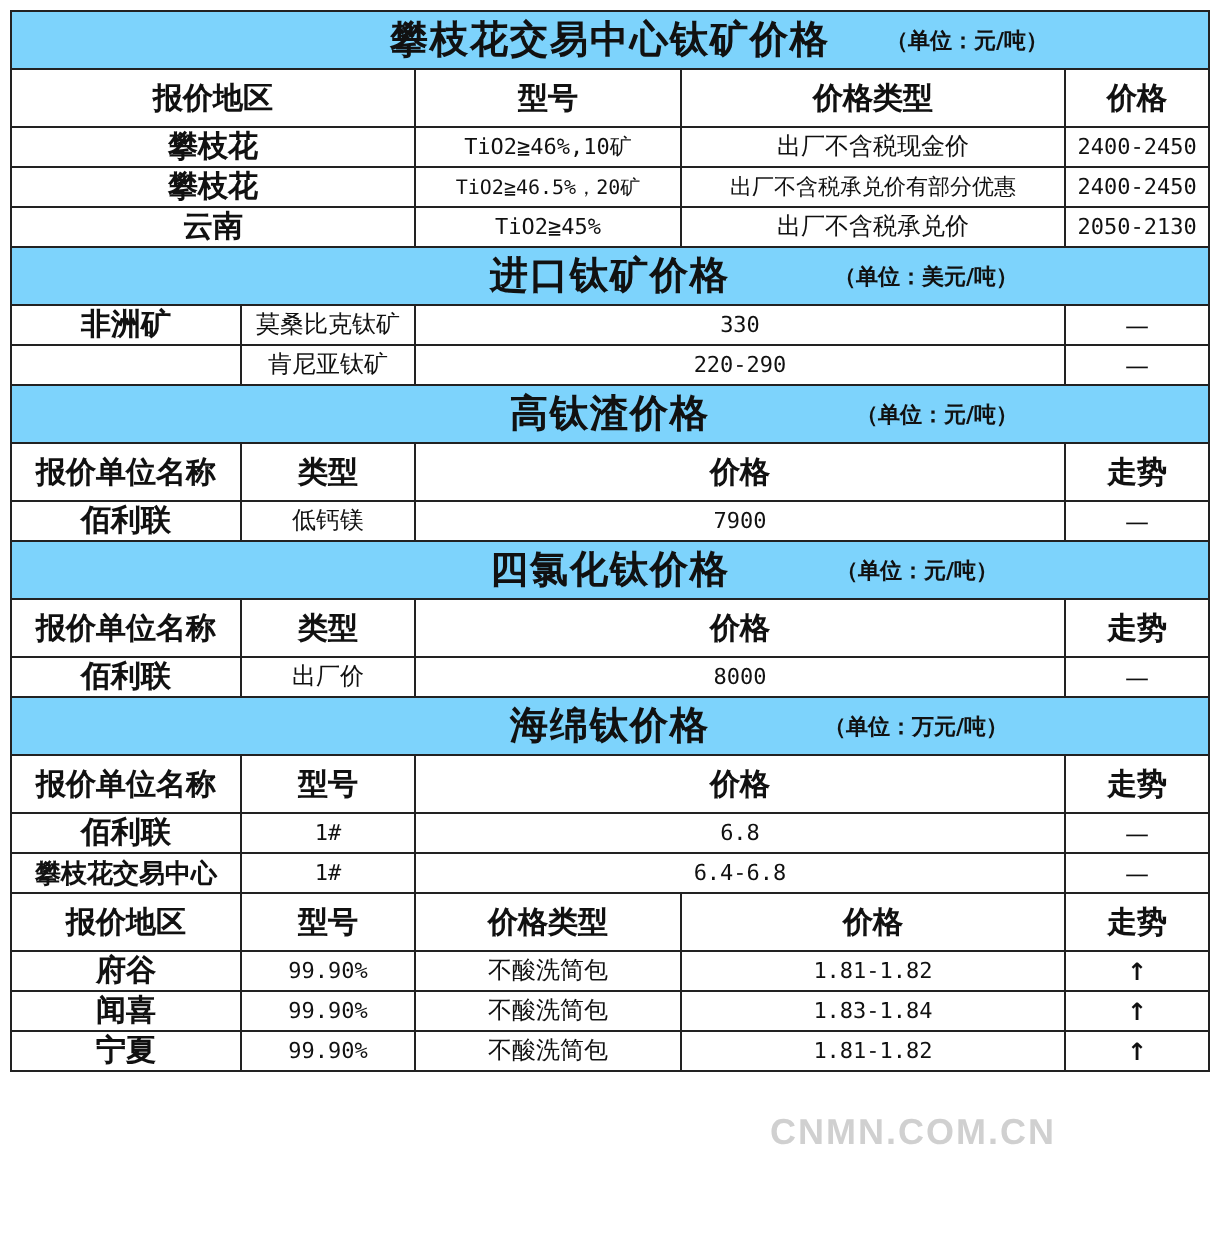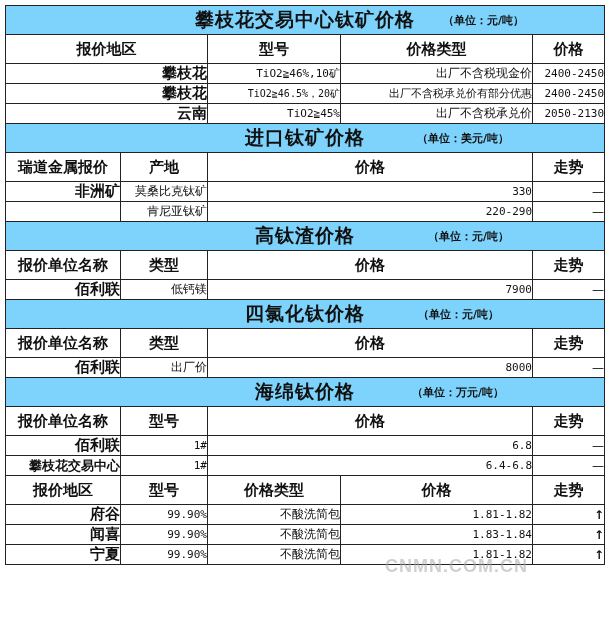--- a/index.html
+++ b/index.html
@@ -3,23 +3,23 @@
 <meta charset="utf-8">
 <style>
   html, body { margin:0; padding:0; background:#ffffff; }
   body { width:612px; height:629px; position:relative; overflow:hidden; font-family:"DejaVu Sans", sans-serif; }
   .tbl { position:absolute; left:5px; top:5px; width:599px; border-collapse:collapse; table-layout:fixed; }
   .tbl td { border:1px solid #222; padding:0; text-align:center; vertical-align:middle; white-space:nowrap; overflow:hidden; color:#111; }
   .sec td.title { background:#7dd3fc; height:28px; font-size:19px; font-weight:bold; position:relative; }
   .sec .title-text { letter-spacing:1px; }
   .sec .unit { position:absolute; right:95px; top:7px; font-size:11px; font-weight:bold; }
   .hdr td { height:28px; font-size:15px; font-weight:bold; }
-  .row td { height:19px; font-size:12px;text-align:right; }
+  .row td { height:19px; font-size:12px; }
   .row td.region { font-size:15px; font-weight:bold; }
-  .row td.left { text-align:right; }
+  .row td.left { text-align:center; }
   .mono { font-family:"DejaVu Sans Mono", monospace; font-size:11px !important;margin-top:42px; }
   .arrow { color:#b0102a; font-size:14px; font-weight:bold; }
   .watermark { position:absolute; left:385px; top:556px; font-size:18px; font-weight:bold; color:rgba(170,170,170,0.55); letter-spacing:1px; font-family:"Liberation Sans", sans-serif; pointer-events:none; }
 </style>
 </head>
 <body>
 
 <table class="tbl">
   <colgroup>
     <col style="width:115px">
@@ -59,26 +59,20 @@
     <td class="mono">TiO2≧45%</td>
     <td>出厂不含税承兑价</td>
     <td class="mono">2050-2130</td>
   </tr>
 
   <tr class="sec">
     <td class="title" colspan="5">
       <span class="title-text">进口钛矿价格</span>
       <span class="unit" style="right:95px">（单位：美元/吨）</span>
     </td>
-  </tr>
-  <tr class="hdr">
-    <td>瑞道金属报价</td>
-    <td>产地</td>
-    <td colspan="2">价格</td>
-    <td>走势</td>
   </tr>
   <tr class="row">
     <td class="region">非洲矿</td>
     <td>莫桑比克钛矿</td>
     <td colspan="2" class="mono">330</td>
     <td>—</td>
   </tr>
   <tr class="row">
     <td class="region"></td>
     <td>肯尼亚钛矿</td>

